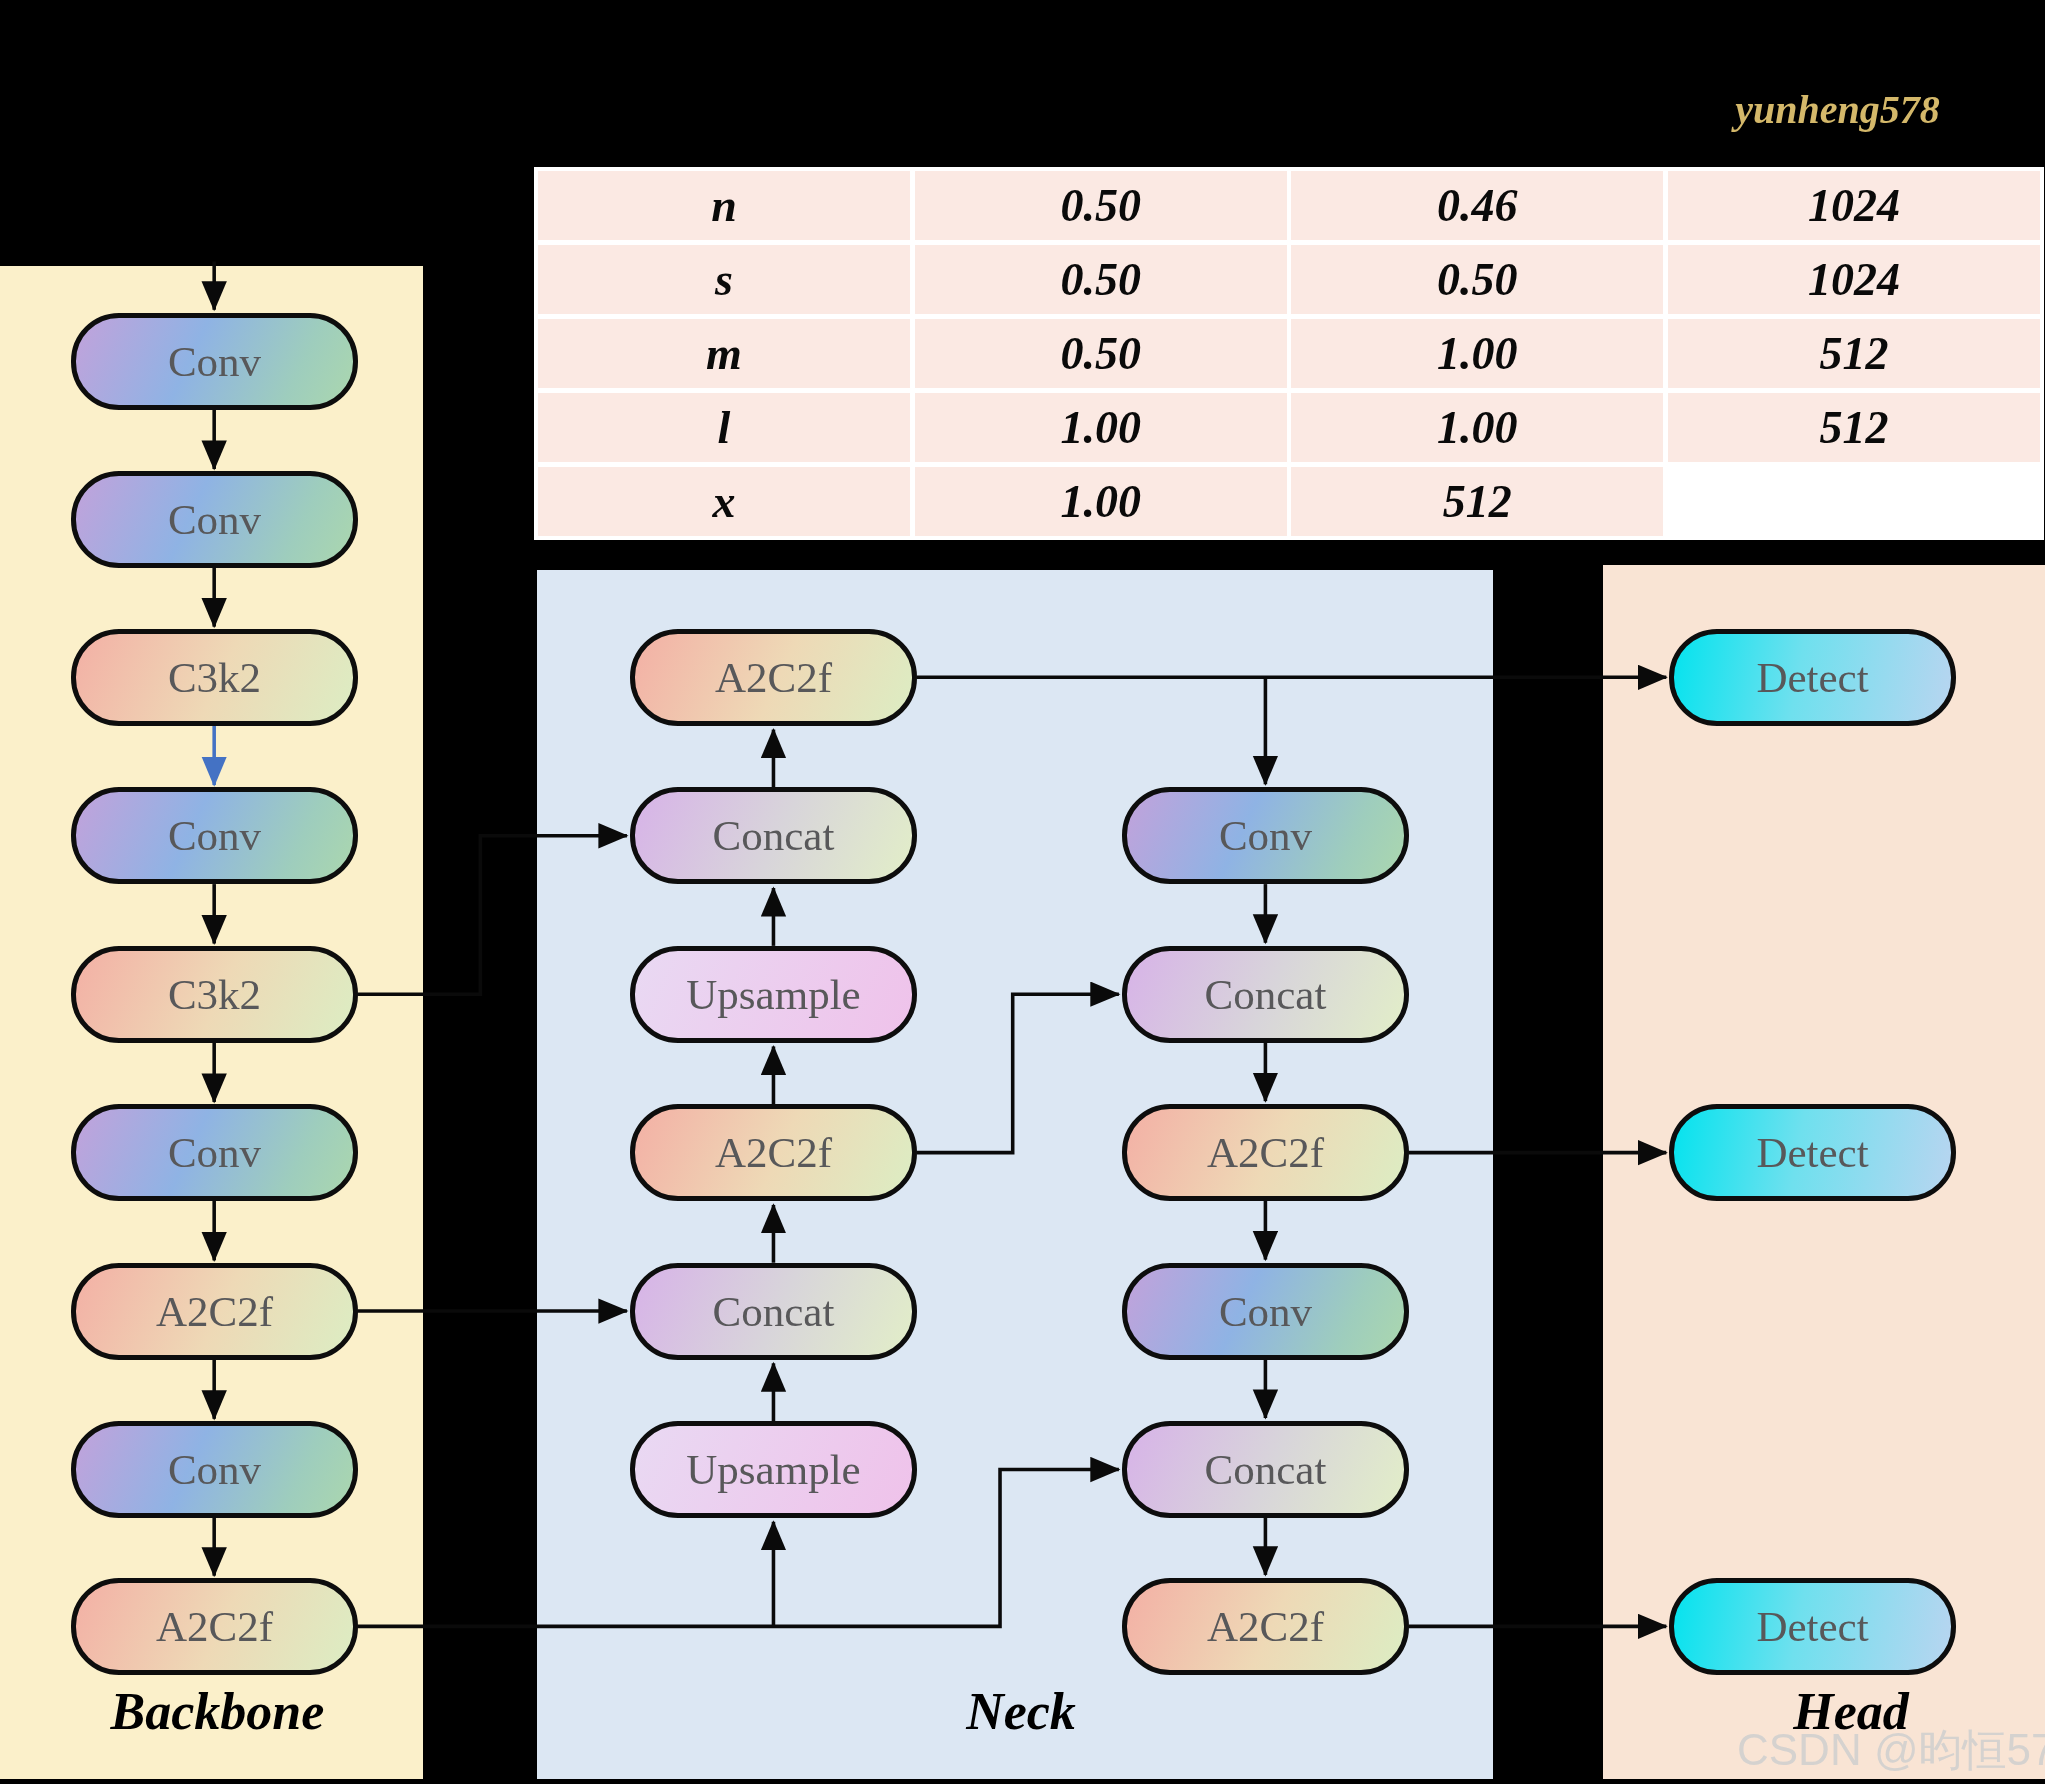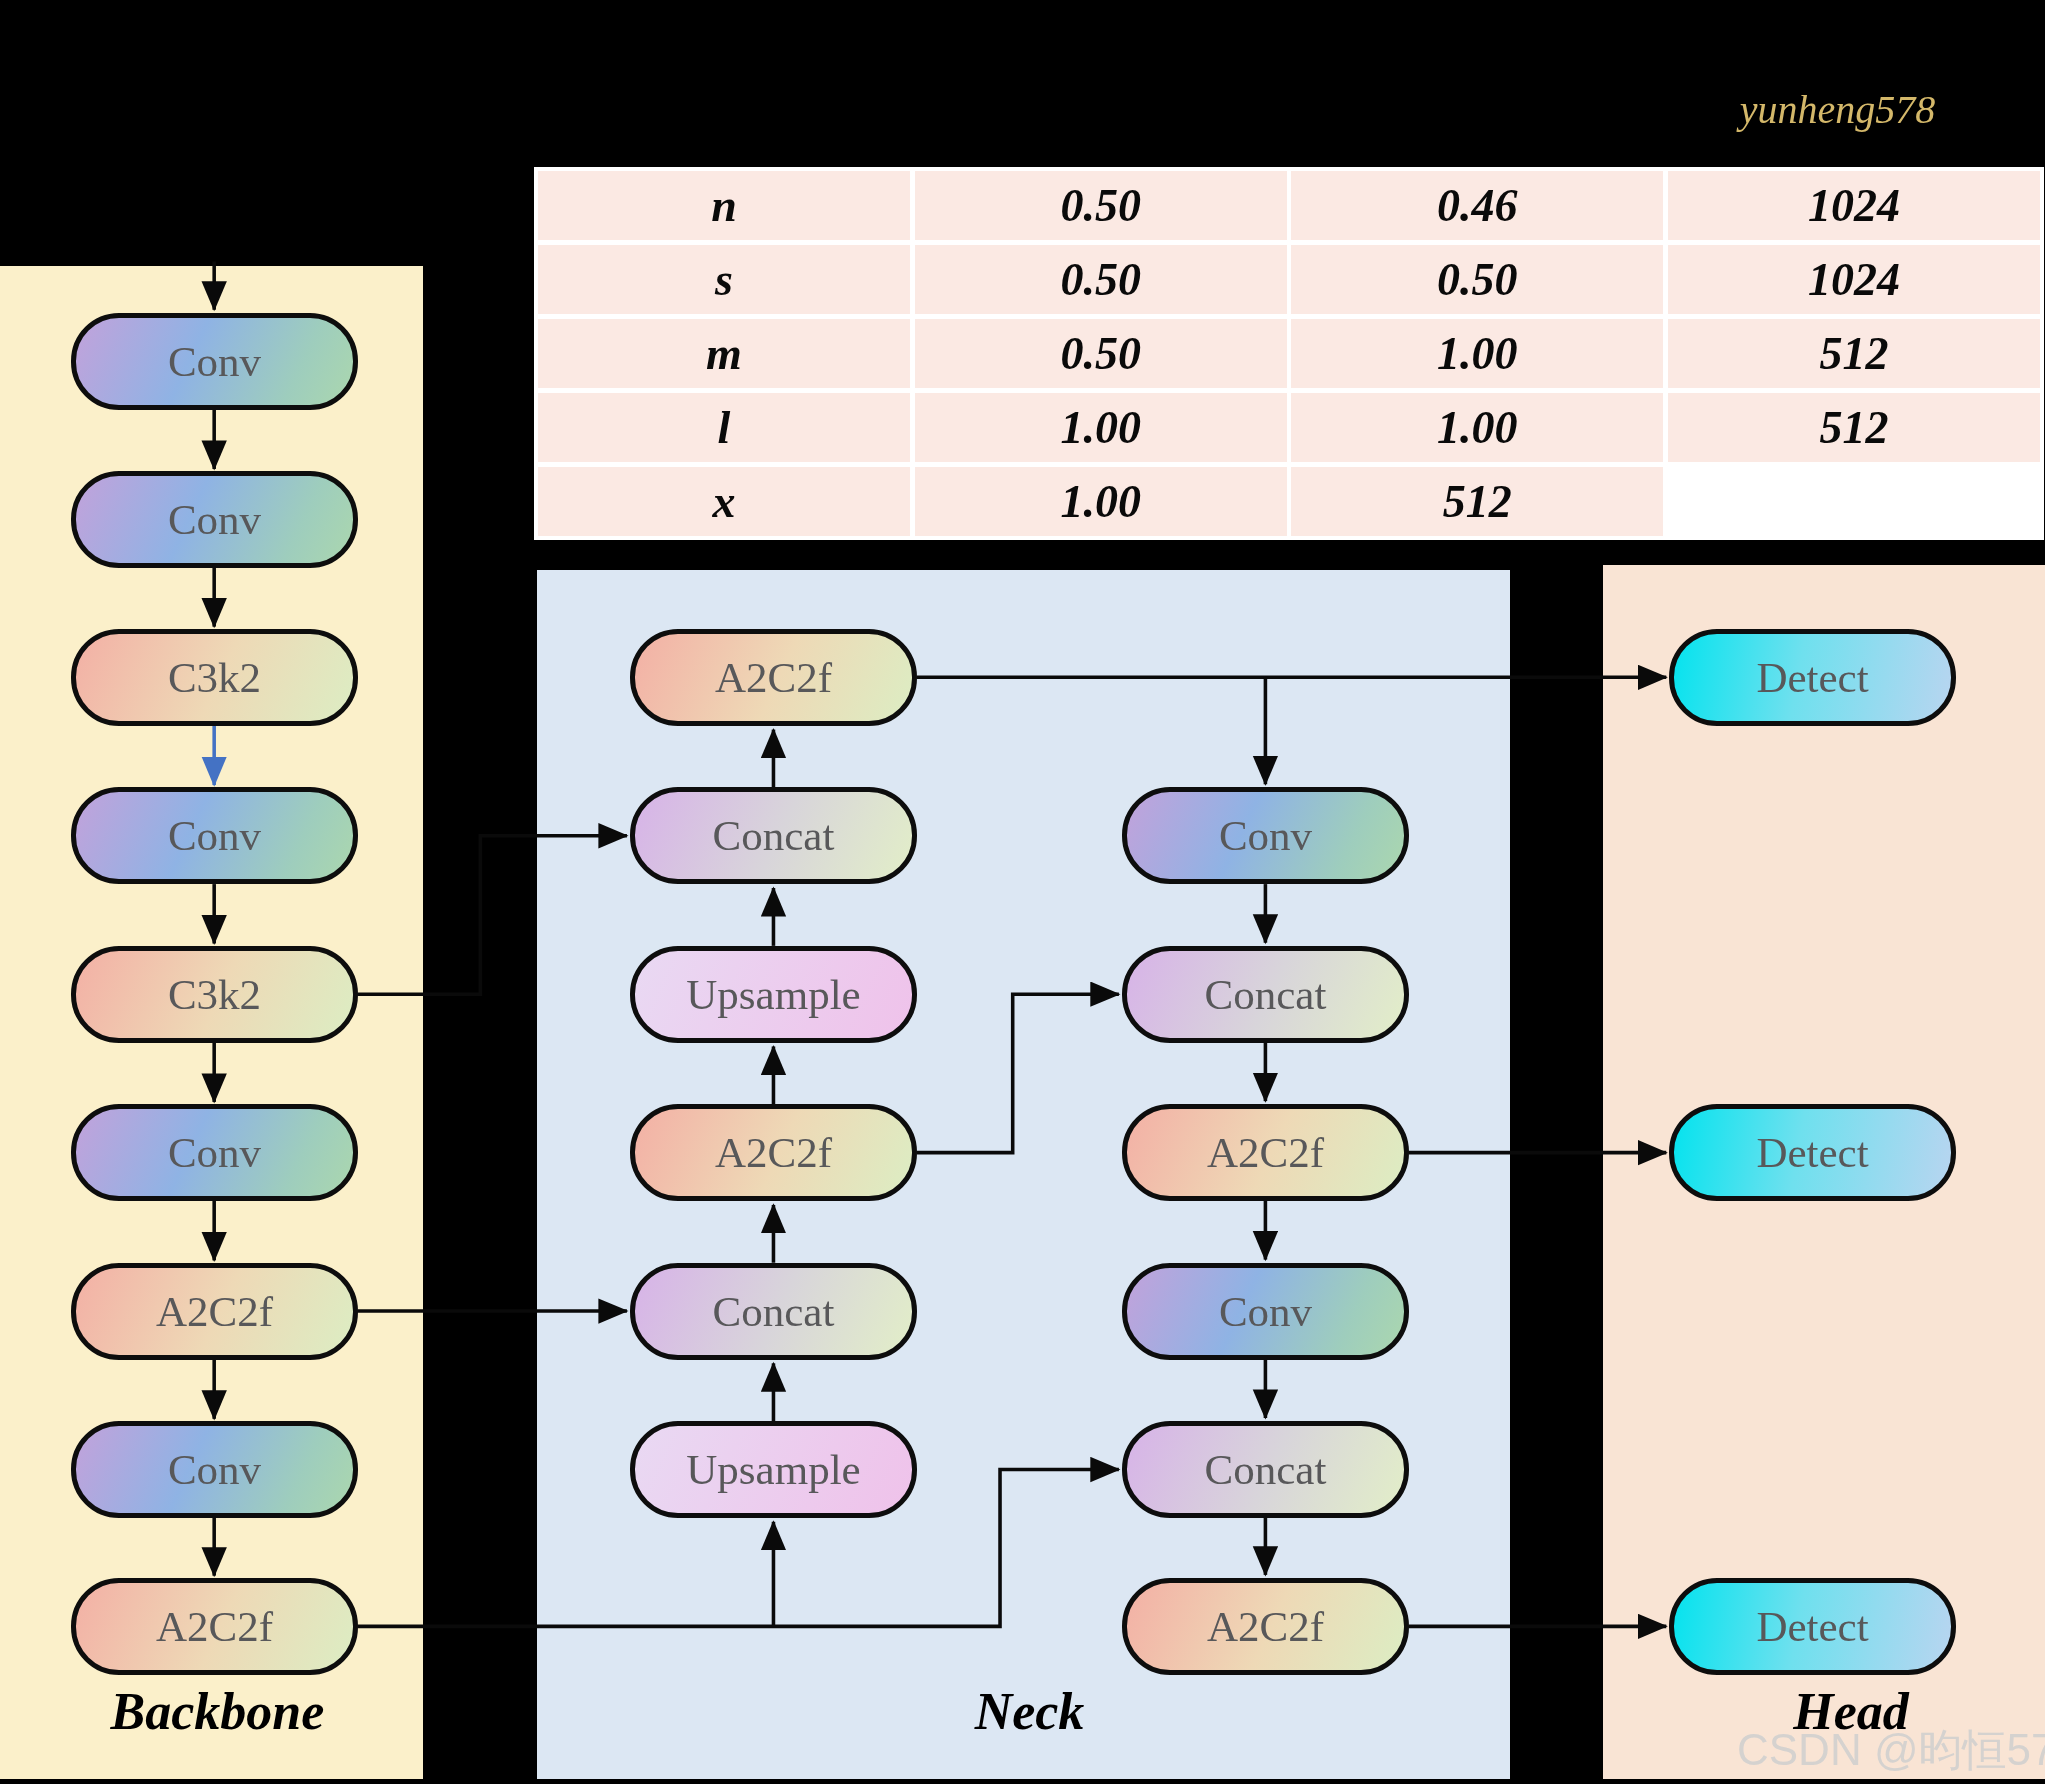--- a/index.html
+++ b/index.html
@@ -1,39 +1,39 @@
 <!DOCTYPE html>
 <html style="font-size:12.7px"><head>
 <meta charset="utf-8">
 <style>
   html,body{margin:0;padding:0;background:#000;}
   #stage{position:relative;width:2046px;height:1784px;background:#000;overflow:hidden;
          font-family:"Liberation Serif",serif;}
   .panel{position:absolute;z-index:1;}
   #backbone-panel{left:0;top:266px;width:423px;height:1513px;background:#fbf0ca;}
-  #neck-panel{left:537px;top:570px;width:956px;height:1209px;background:#dce7f3;padding-left:17px;}
+  #neck-panel{left:537px;top:570px;width:956px;height:1209px;background:#dce7f3;}
   #head-panel{left:1603px;top:565px;width:484px;height:1214px;background:#f9e4d4;}
   .panel-label{position:absolute;left:12px;right:0;bottom:38px;text-align:center;z-index:3;
                font-style:italic;font-weight:bold;font-size:52px;color:#000;}
   #wires{position:absolute;left:0;top:0;z-index:2;}
   .node{position:absolute;z-index:3;width:287px;height:97px;box-sizing:border-box;
         border:5.5px solid #0d0d0d;border-radius:48px;display:flex;align-items:center;
         justify-content:center;font-size:43px;color:#58585a;}
   .g-conv{background:linear-gradient(115deg,#c2a2db 0%,#8fb3e4 42%,#9ecdbd 78%,#abd7ae 100%);}
   .g-block{background:linear-gradient(115deg,#f3b0a5 0%,#eed9b6 52%,#dcedc3 100%);}
   .g-concat{background:linear-gradient(115deg,#d7b3e8 0%,#d8d5da 52%,#e2eec8 100%);}
   .g-upsample{background:linear-gradient(115deg,#e9d9f3 0%,#efc2ea 100%);}
   .g-detect{background:linear-gradient(100deg,#04e3ee 0%,#6fe0ee 45%,#b8d5f0 100%);}
   #scale-table{position:absolute;left:534px;top:167px;width:1510px;height:373px;z-index:2;
                background:#ffffff;display:grid;grid-template-columns:repeat(4,1fr);
                grid-template-rows:repeat(5,1fr);gap:4.8px;padding:4px;box-sizing:border-box;}
   .cell{background:#fbe9e3;display:flex;align-items:center;justify-content:center;
         font-weight:bold;font-style:italic;font-size:46px;color:#0a0a0a;}
   #top-watermark{position:absolute;left:1695px;top:86px;width:285px;z-index:4;
-                 text-align:center;font-weight:normal;font-style:italic;font-size:40px;color:#d4b86a;}
+                 text-align:center;font-weight:bold;font-style:italic;font-size:40px;color:#d4b86a;}
   #csdn-watermark{position:absolute;left:1737px;top:1721px;z-index:4;white-space:nowrap;
                   font-family:"Liberation Sans",sans-serif;font-size:44px;color:#cfcfcf;opacity:.85;}
 </style>
 </head>
 <body>
 
 <div id="stage">
 
   <div id="scale-table">
     <div class="cell">n</div>

